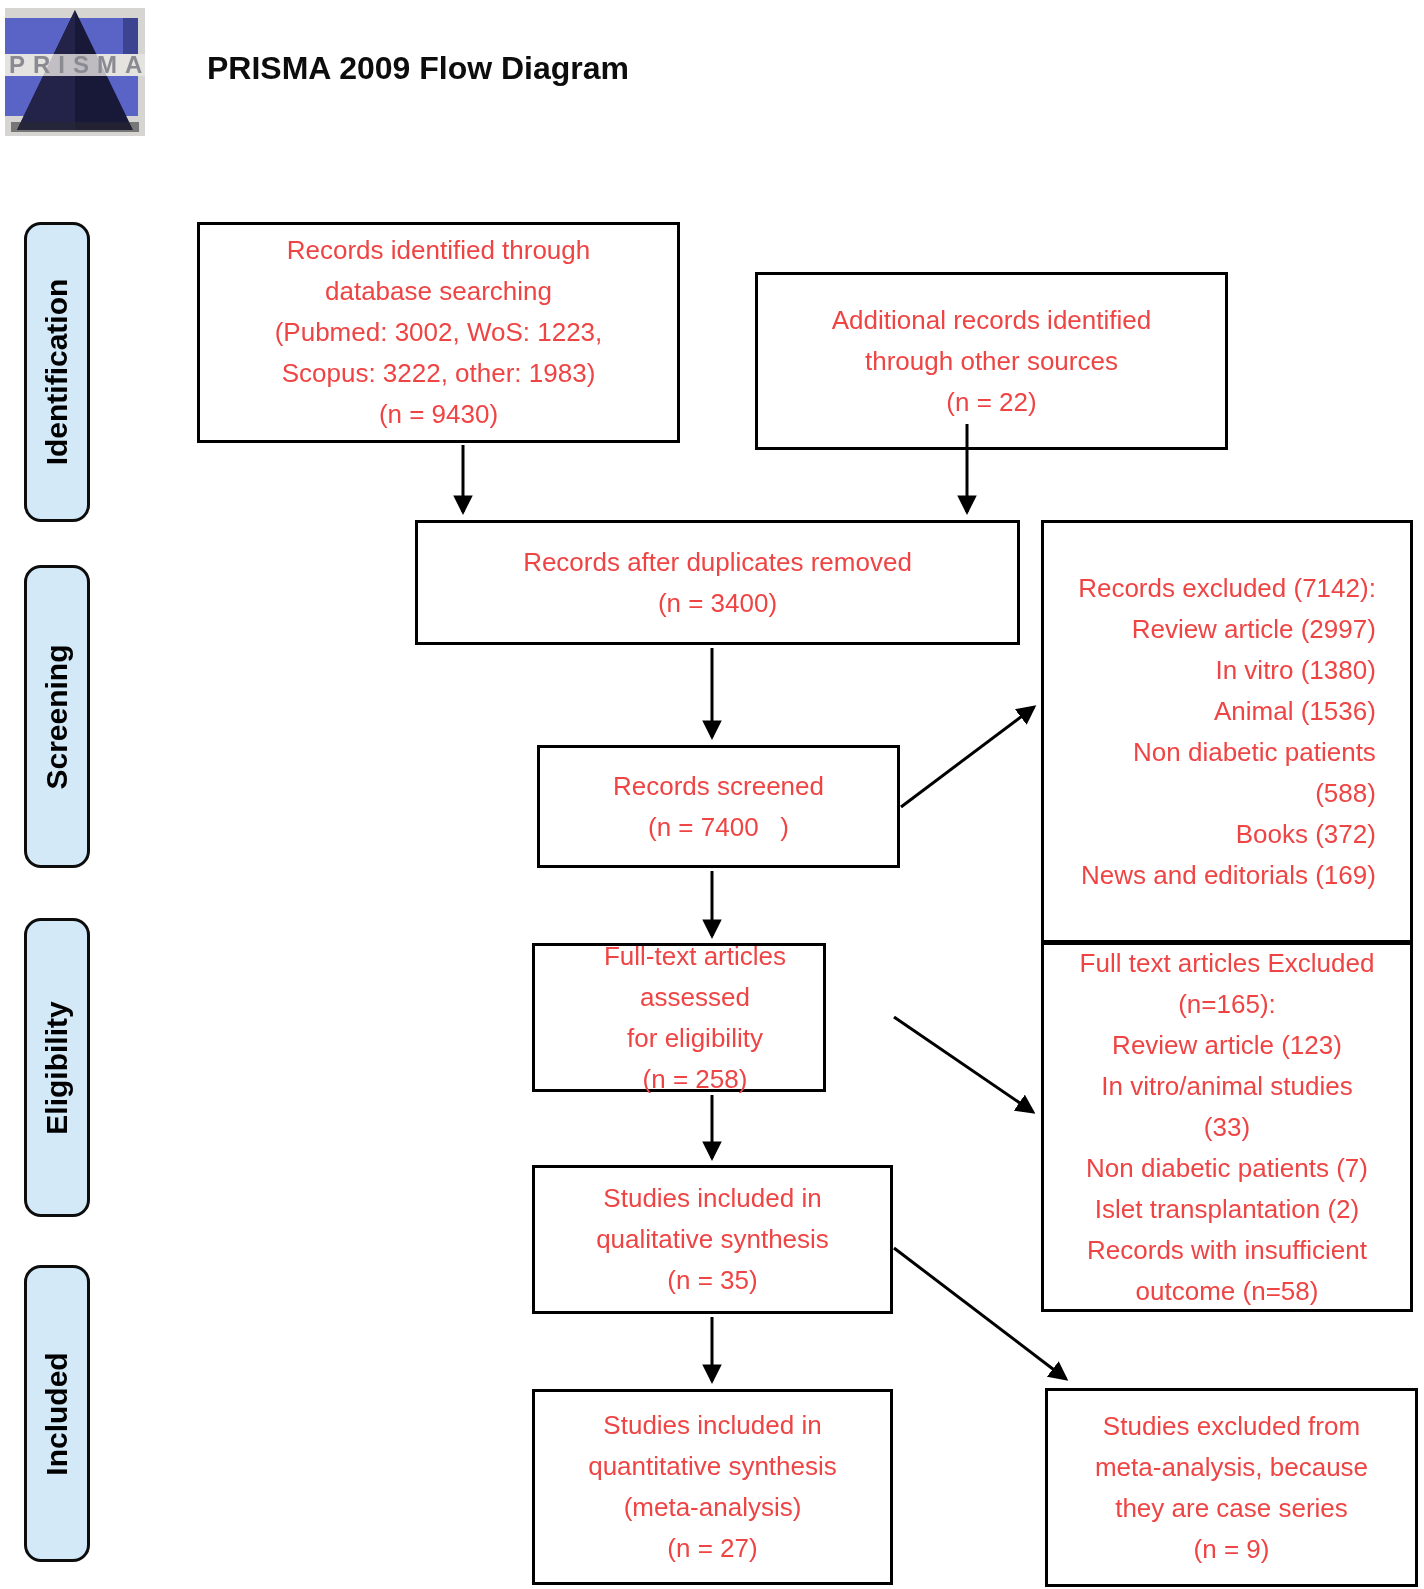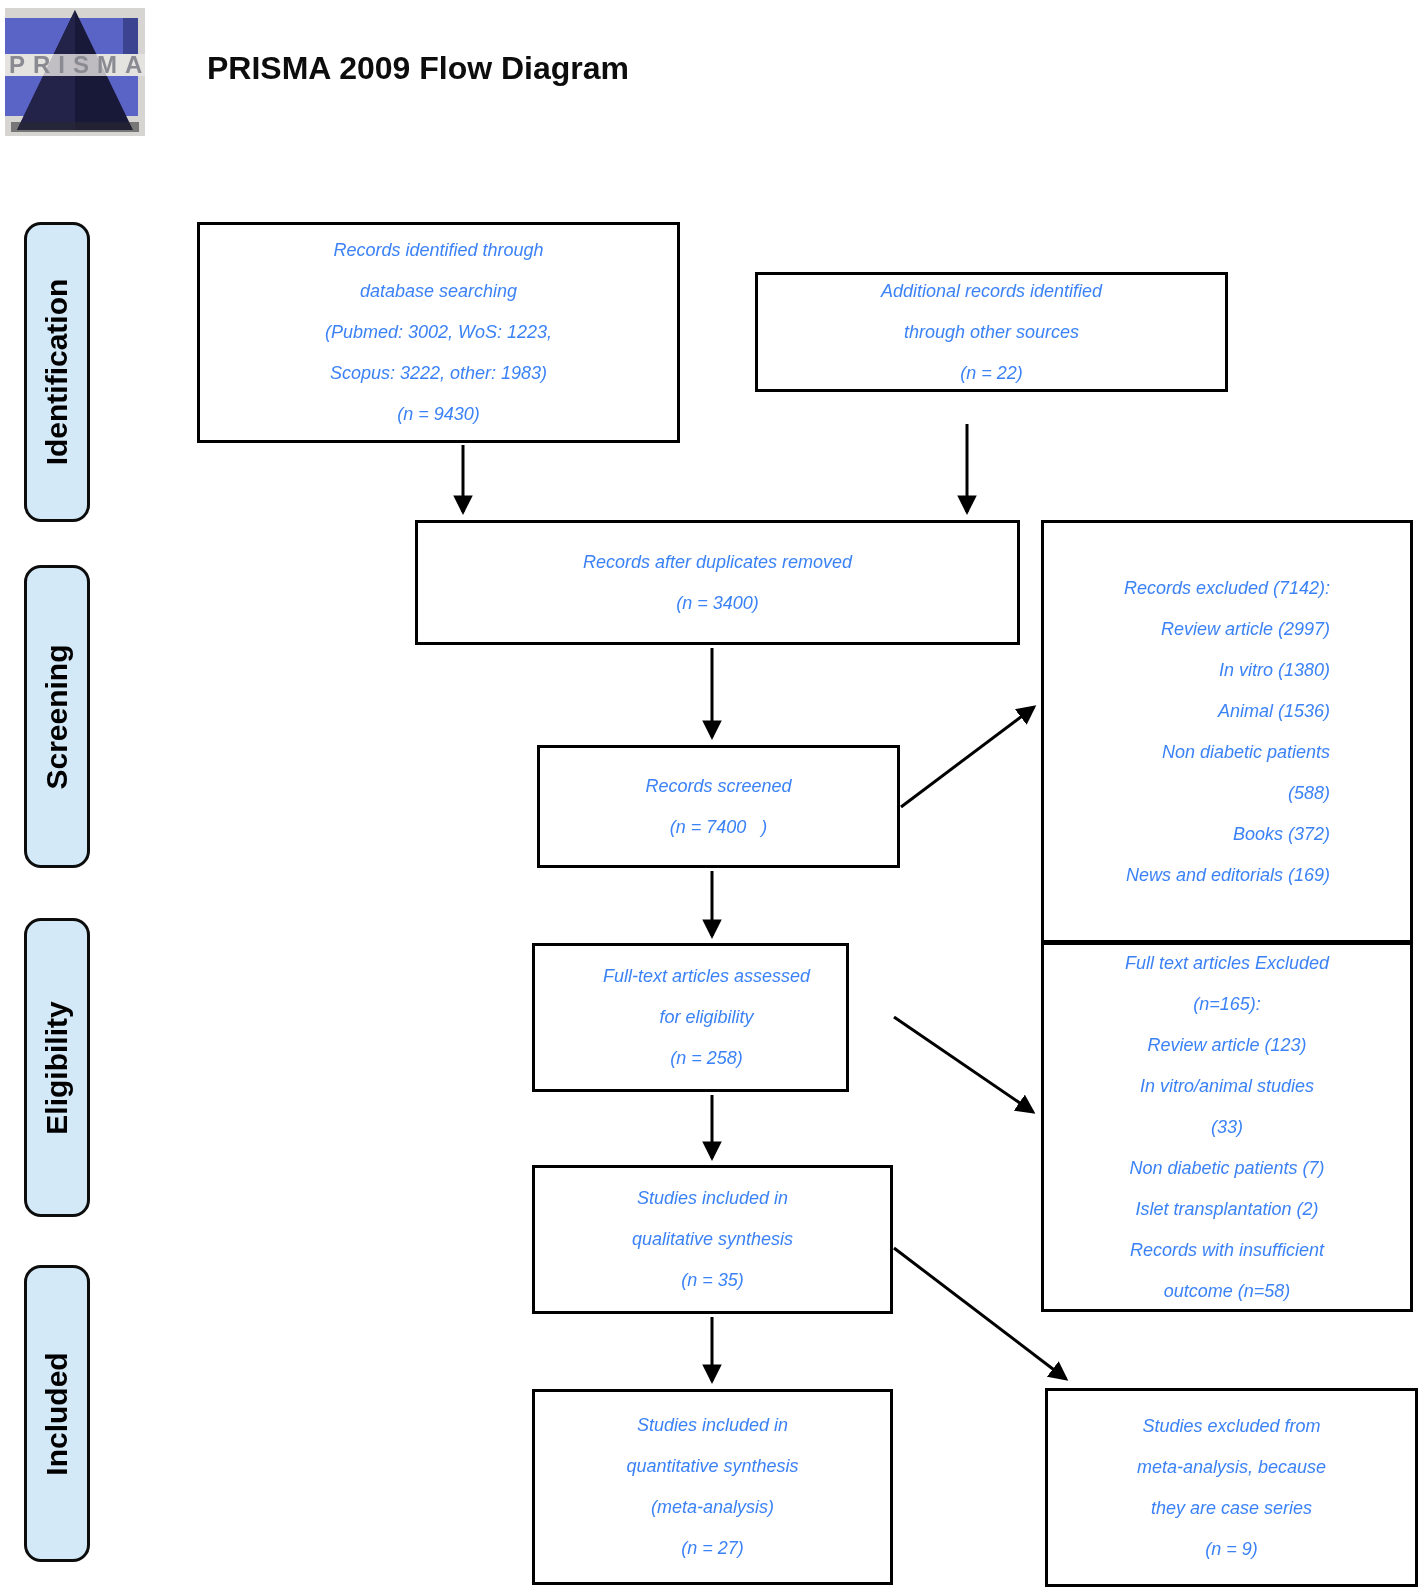--- a/index.html
+++ b/index.html
@@ -23,21 +23,21 @@
   }
   .stage span {
     transform:rotate(-90deg); white-space:nowrap;
     font-weight:bold; font-size:30px; color:#000;
   }
   .flow-box {
     position:absolute; box-sizing:border-box;
     background:#ffffff; border:3px solid #000;
     display:flex; align-items:center; justify-content:center;
     text-align:center; white-space:pre-line;
-    font-size:18px; line-height:41px; color:#3b82f6;font-style:italic;
+    font-size:26px; line-height:41px; color:#ef4444;
   }
   svg.arrows { position:absolute; left:0; top:0; pointer-events:none; }
 </style>
 </head>
 <body>
 
 <div class="page">
 
   <div class="logo">
     <svg width="140" height="128" viewBox="0 0 140 128" xmlns="http://www.w3.org/2000/svg">
@@ -67,40 +67,40 @@
   <div class="stage" style="top:1265px; height:297px;">
     <span>Included</span>
   </div>
 
   <div class="flow-box" style="left:197px; top:222px; width:483px; height:221px;">Records identified through
 database searching
 (Pubmed: 3002, WoS: 1223,
 Scopus: 3222, other: 1983)
 (n = 9430)</div>
 
-  <div class="flow-box" style="left:755px; top:272px; width:473px; height:120px;">Additional records identified
+  <div class="flow-box" style="left:755px; top:272px; width:473px; height:178px;">Additional records identified
 through other sources
 (n = 22)</div>
 
   <div class="flow-box" style="left:415px; top:520px; width:605px; height:125px;">Records after duplicates removed
 (n = 3400)</div>
 
   <div class="flow-box" style="left:1041px; top:520px; width:372px; height:423px;text-align:right;">Records excluded (7142):
 Review article (2997)
 In vitro (1380)
 Animal (1536)
 Non diabetic patients
 (588)
 Books (372)
 News and editorials (169)</div>
 
   <div class="flow-box" style="left:537px; top:745px; width:363px; height:123px;">Records screened
 (n = 7400&nbsp;&nbsp;&nbsp;)</div>
 
-  <div class="flow-box" style="left:532px; top:943px; width:317px; height:149px;padding-left:32px;">Full-text articles assessed
+  <div class="flow-box" style="left:532px; top:943px; width:294px; height:149px;padding-left:32px;">Full-text articles assessed
 for eligibility
 (n = 258)</div>
 
   <div class="flow-box" style="left:1041px; top:942px; width:372px; height:370px;text-align:center;">Full text articles Excluded
 (n=165):
 Review article (123)
 In vitro/animal studies
 (33)
 Non diabetic patients (7)
 Islet transplantation (2)

